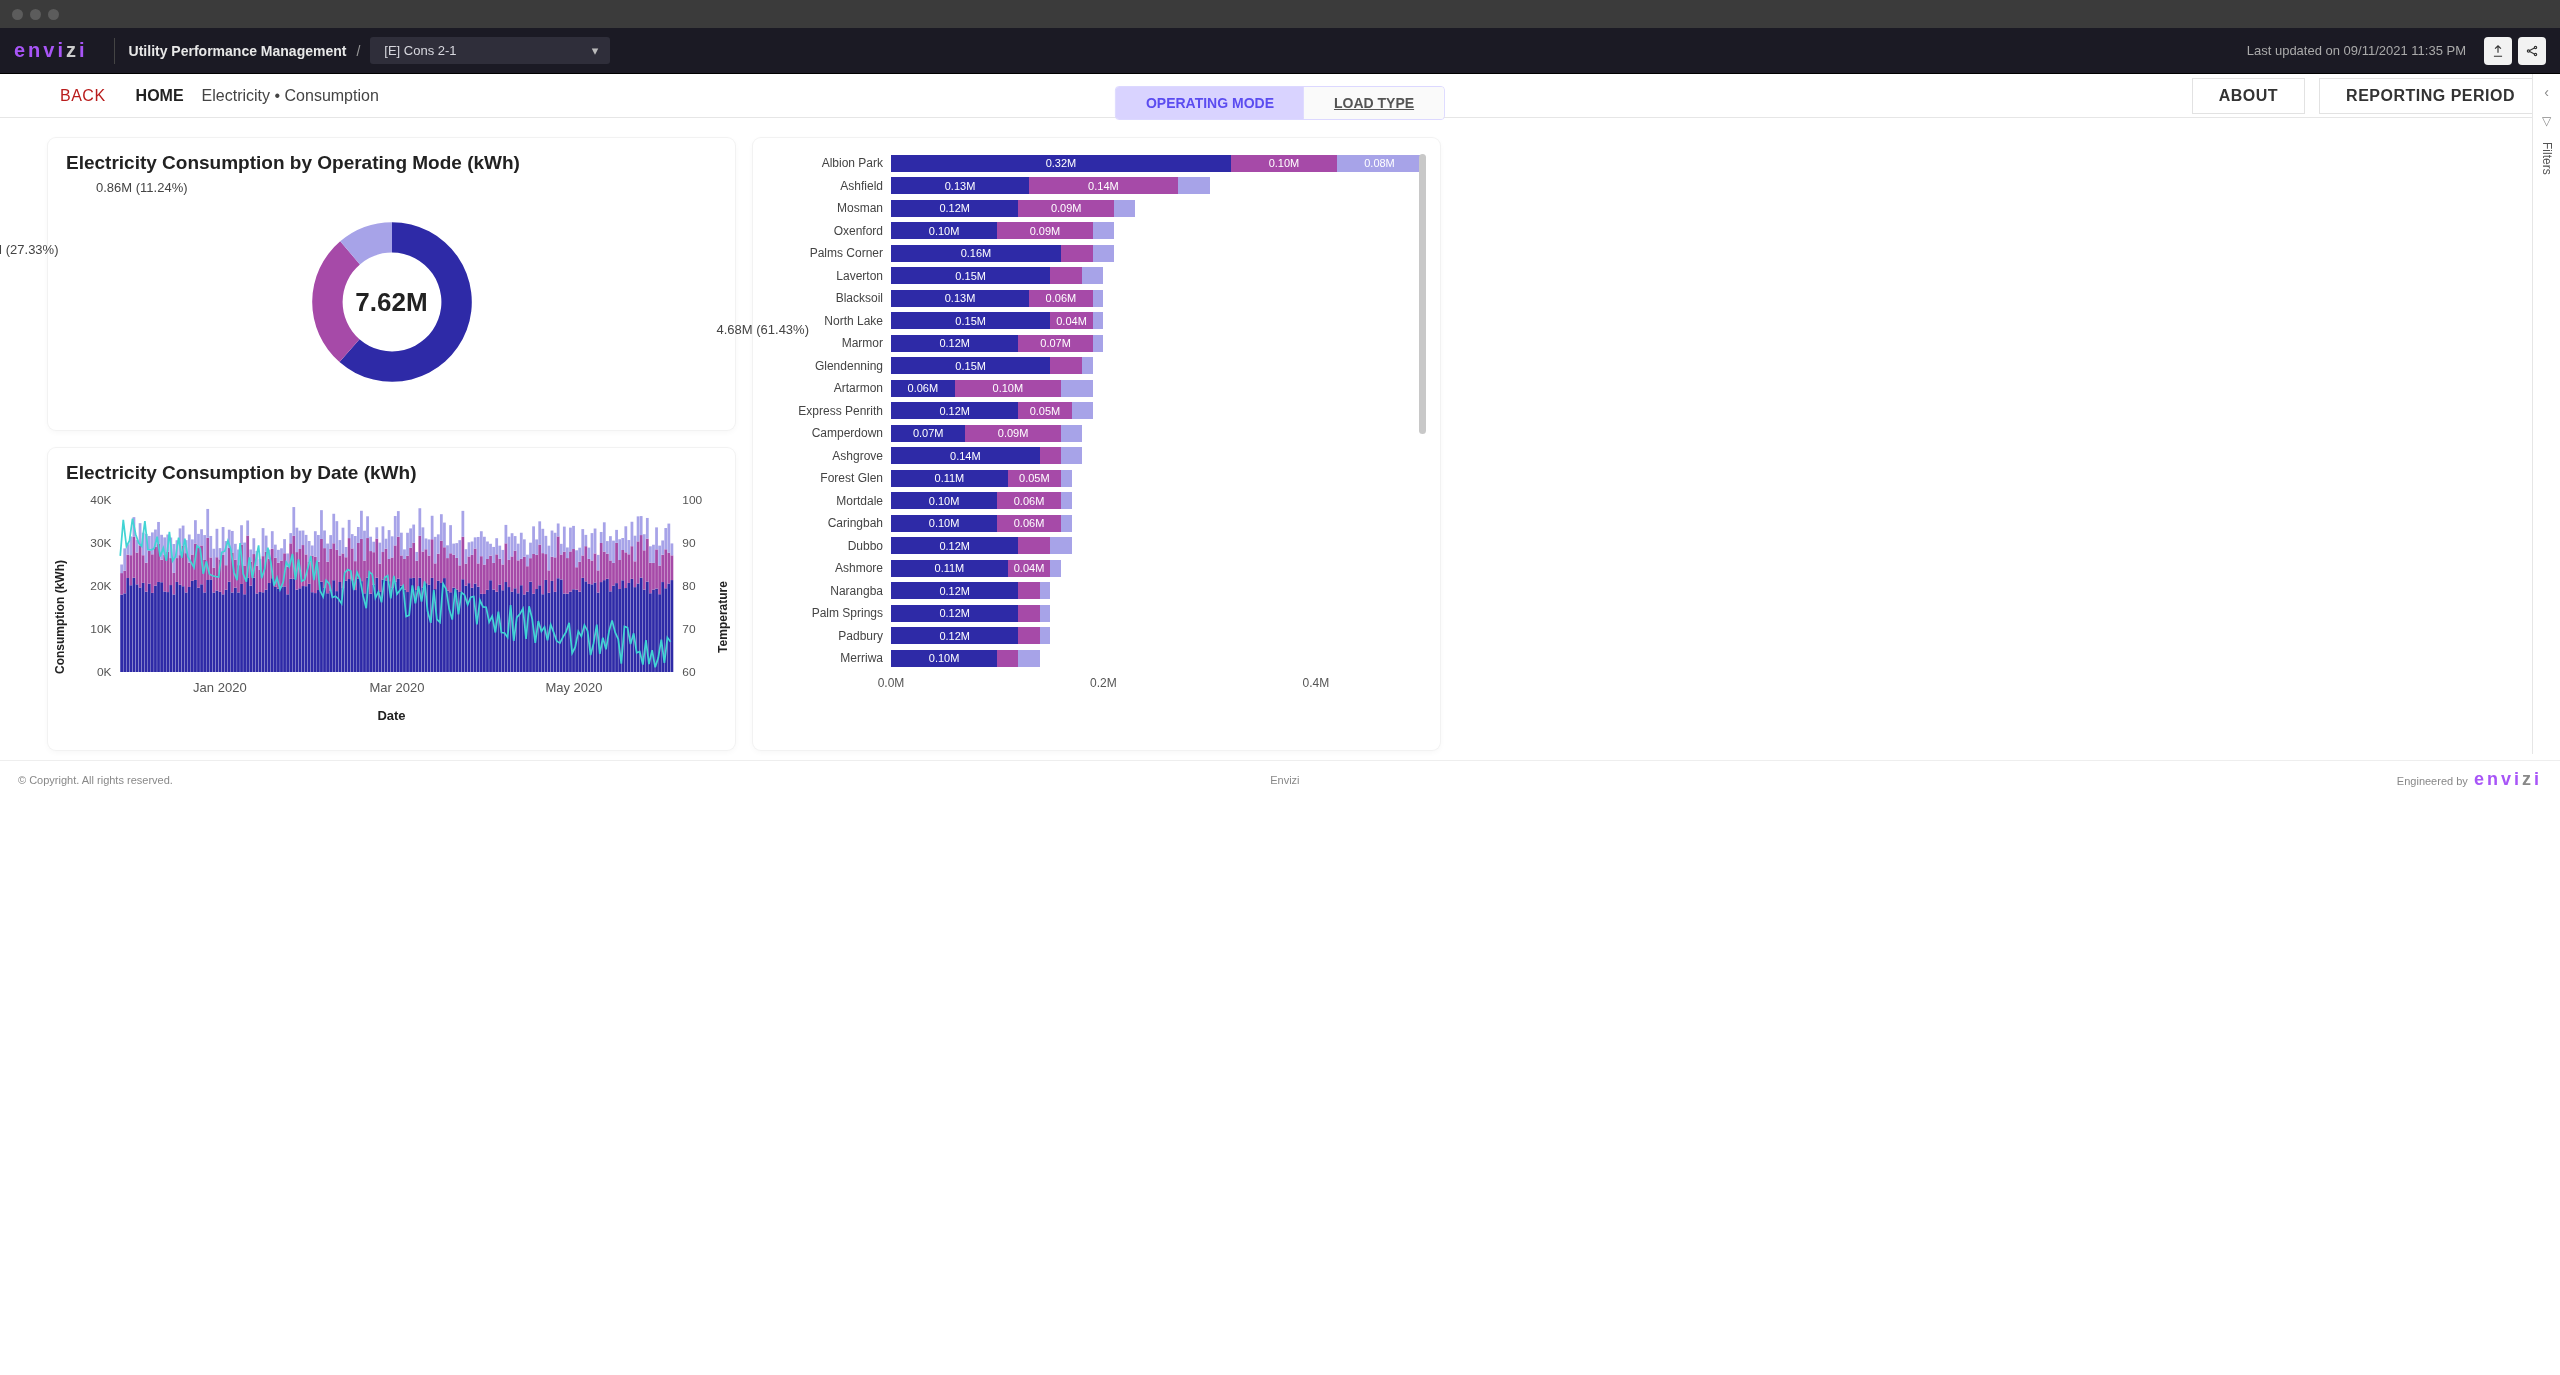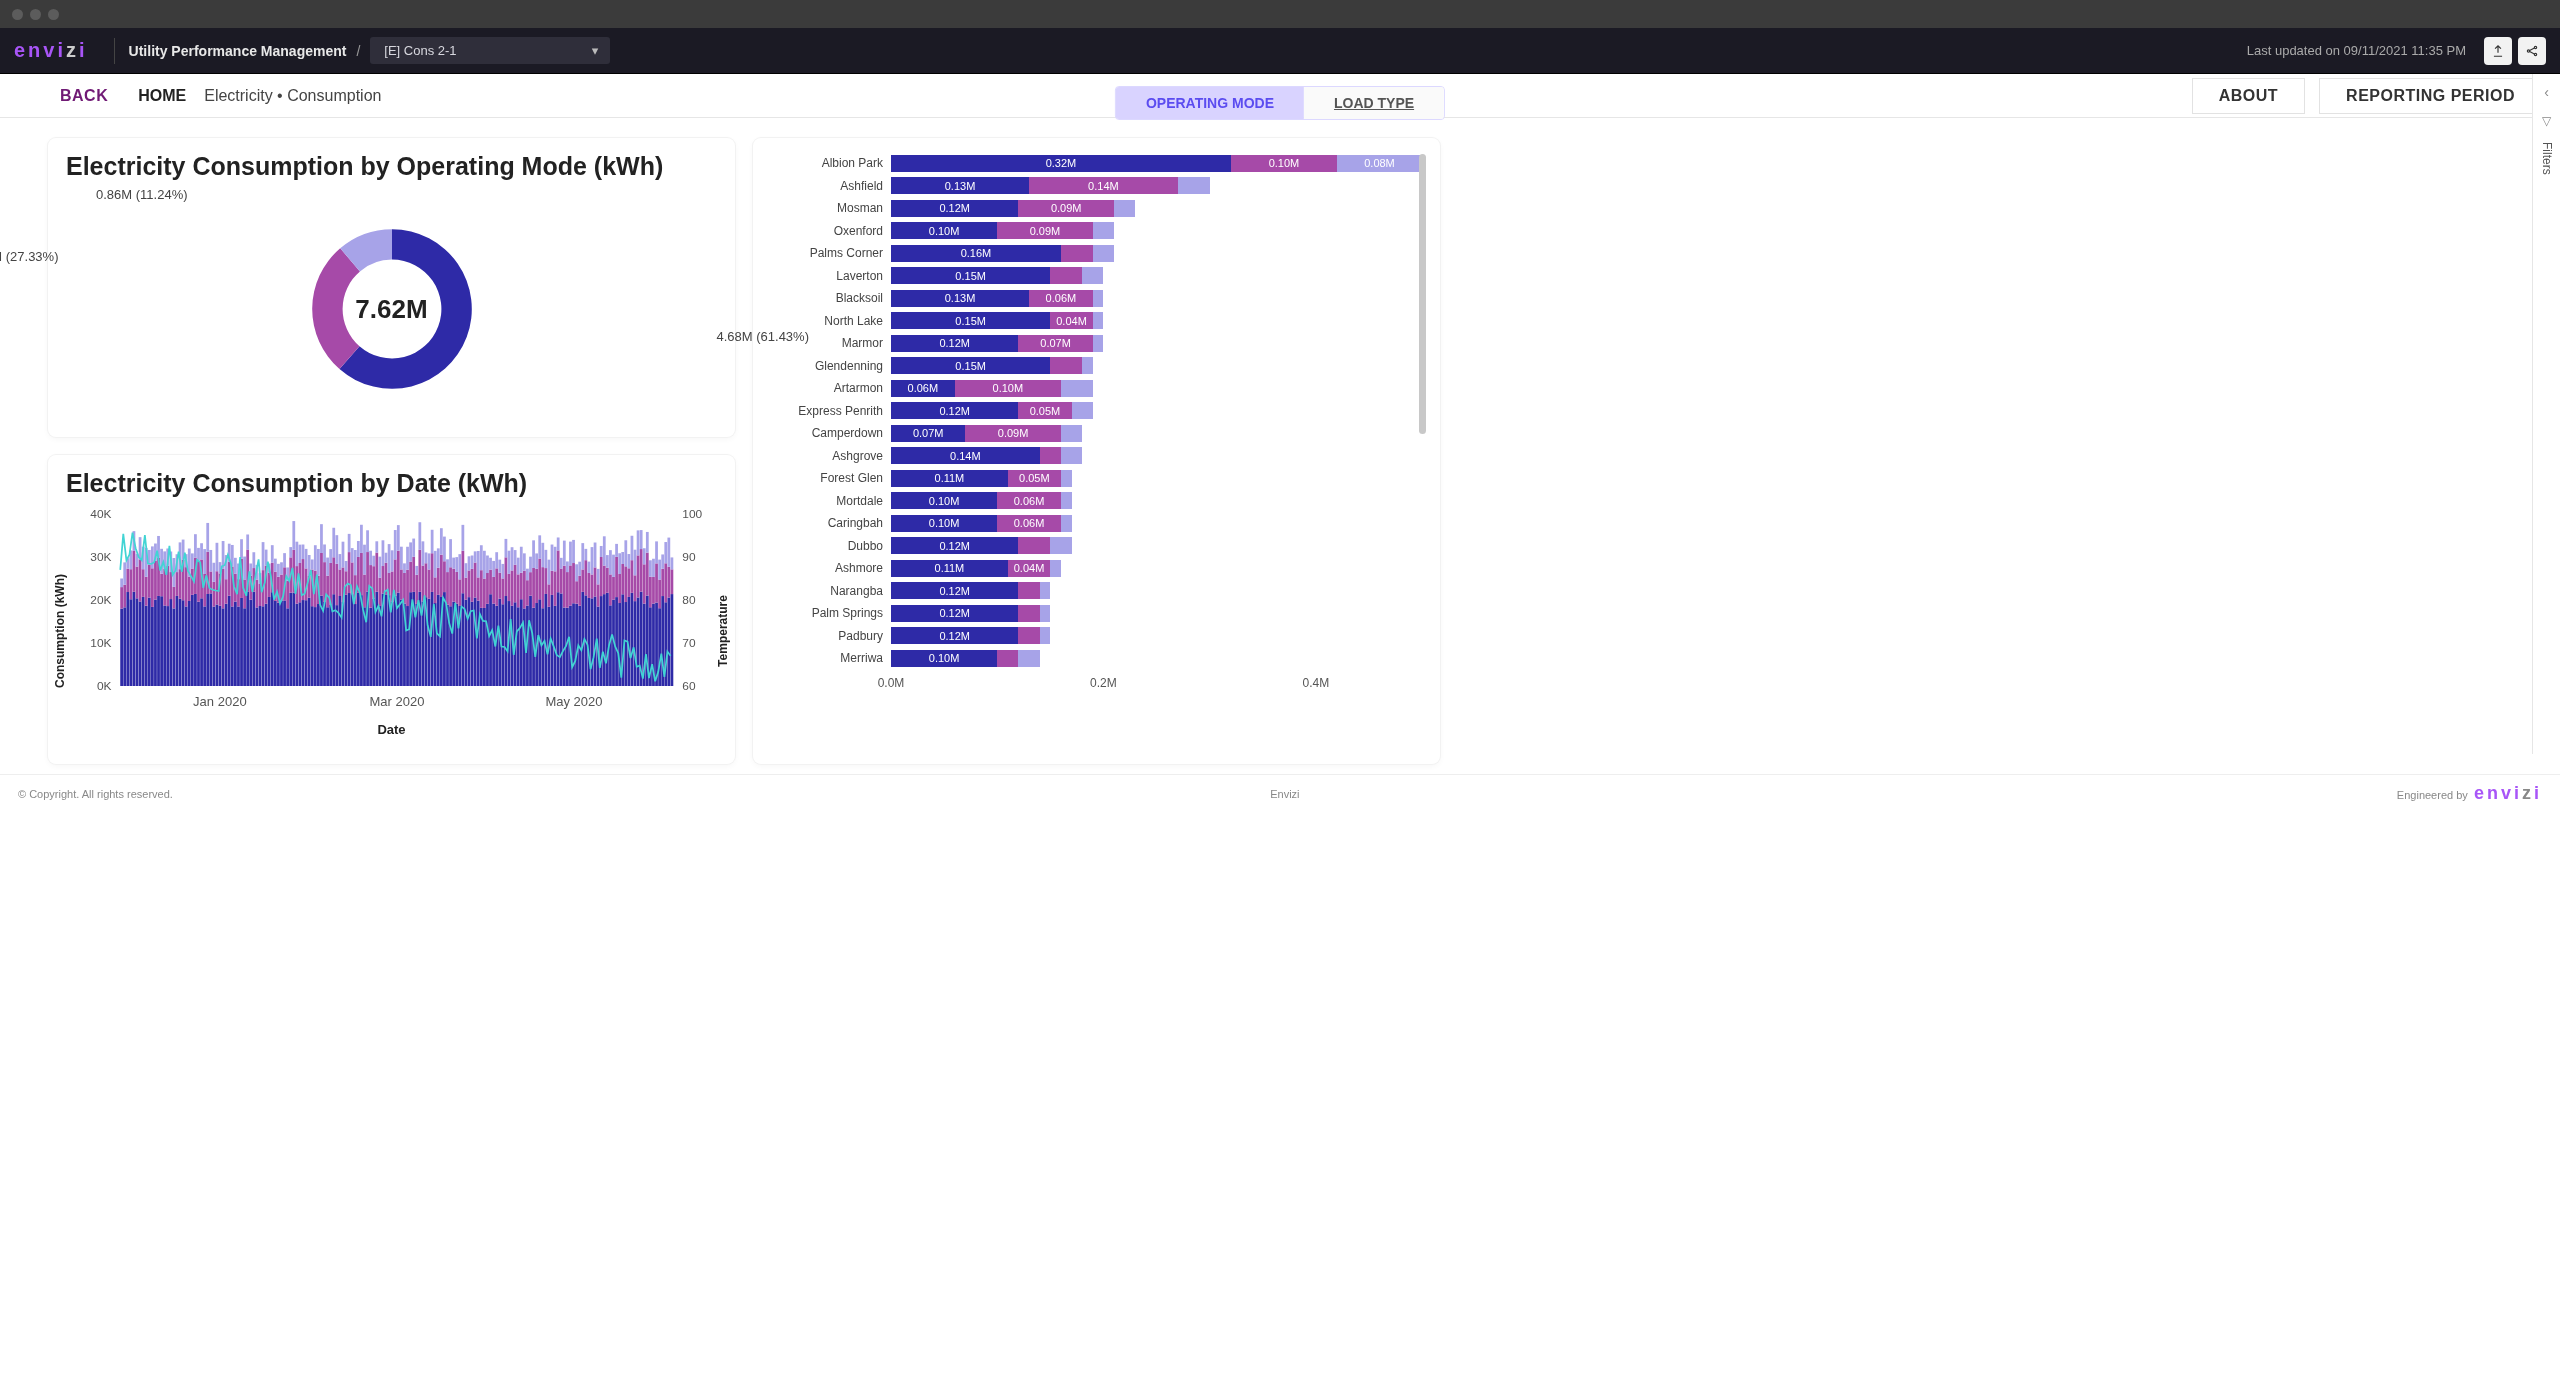--- a/index.html
+++ b/index.html
@@ -29,21 +29,21 @@
 .icon-btn {
   width: 28px; height: 28px; background: #f2f2f2; border-radius: 4px; margin-left: 6px;
   display: flex; align-items: center; justify-content: center; cursor: pointer; color: #333; font-size: 14px;
 }
 
 
 .nav-row {
   display: flex; align-items: center; height: 44px; padding: 0 18px 0 60px;
   border-bottom: 1px solid #e6e6e6; position: relative;
 }
-.nav-row .back { color: #701a75; font-weight: 700; letter-spacing: .5px; cursor: pointer; margin-right: 30px; }
+.nav-row .back { color: #b91c1c; font-weight: 400; letter-spacing: .5px; cursor: pointer; margin-right: 30px; }
 .nav-row .home { font-weight: 700; color: #222; margin-right: 18px; cursor: pointer; }
 .nav-row .crumb { color: #444; }
 .nav-right-btn {
   background: #fff; border: 1px solid #e2e2e2; color: #333; font-weight: 600;
   padding: 8px 26px; border-radius: 0; cursor: pointer; margin-left: 14px; letter-spacing: .5px;
 }
 .tab-pill {
   position: absolute; left: 50%; transform: translateX(-50%); top: 12px;
   display: flex; border: 1px solid #dcd8ff; border-radius: 4px; overflow: hidden;
 }
@@ -63,21 +63,21 @@
 
 
 .main {
   display: grid; grid-template-columns: 1fr 1fr; gap: 18px;
   padding: 20px 40px 10px 48px; max-width: 1480px;
 }
 .card {
   background: #fff; border-radius: 8px; padding: 14px 18px 8px 18px;
   box-shadow: 0 0 0 1px #f2f2f2, 0 2px 6px rgba(0,0,0,.04);
 }
-.card h2 { font-size: 25px; font-weight: 700; color: #222; margin-bottom: 8px; }
+.card h2 { font-size: 19px; font-weight: 700; color: #222; margin-bottom: 8px; }
 
 
 .donut-wrap { display: flex; align-items: center; }
 .legend-col { width: 200px; }
 .legend-title { font-weight: 600; margin-bottom: 6px; font-size: 14px; }
 .legend-item { display: flex; align-items: center; gap: 6px; font-size: 14px; color: #333; padding: 3px 0; }
 .swatch { width: 10px; height: 10px; border-radius: 50%; }
 .donut-svg { flex: 1; position: relative; display: flex; align-items: center; justify-content: center; }
 .donut-center { position: absolute; font-size: 26px; font-weight: 700; color: #222; }
 .callout { position: absolute; font-size: 13px; color: #444; white-space: nowrap; }

